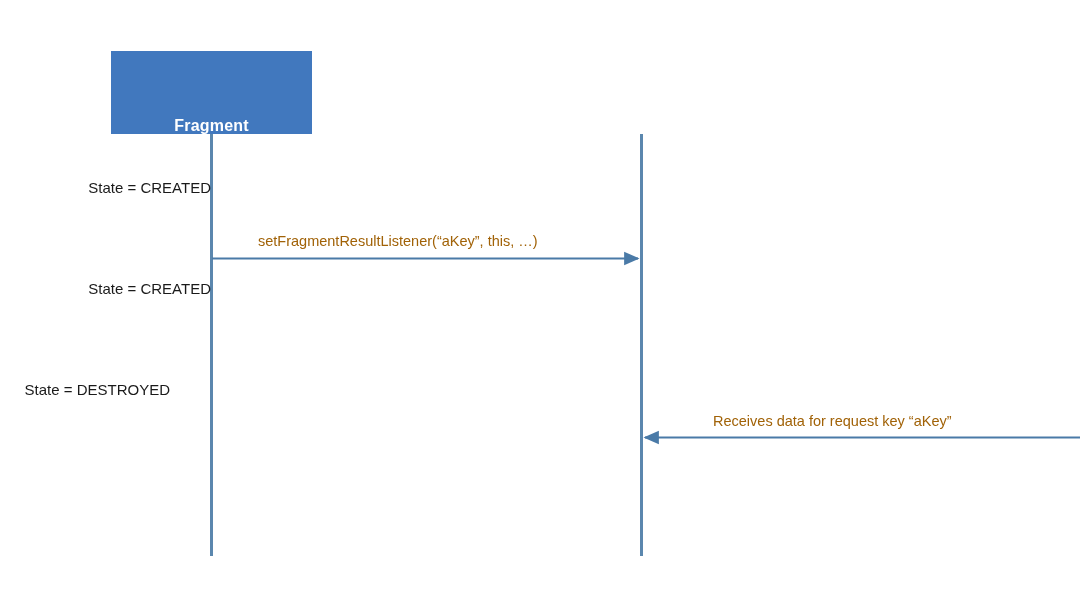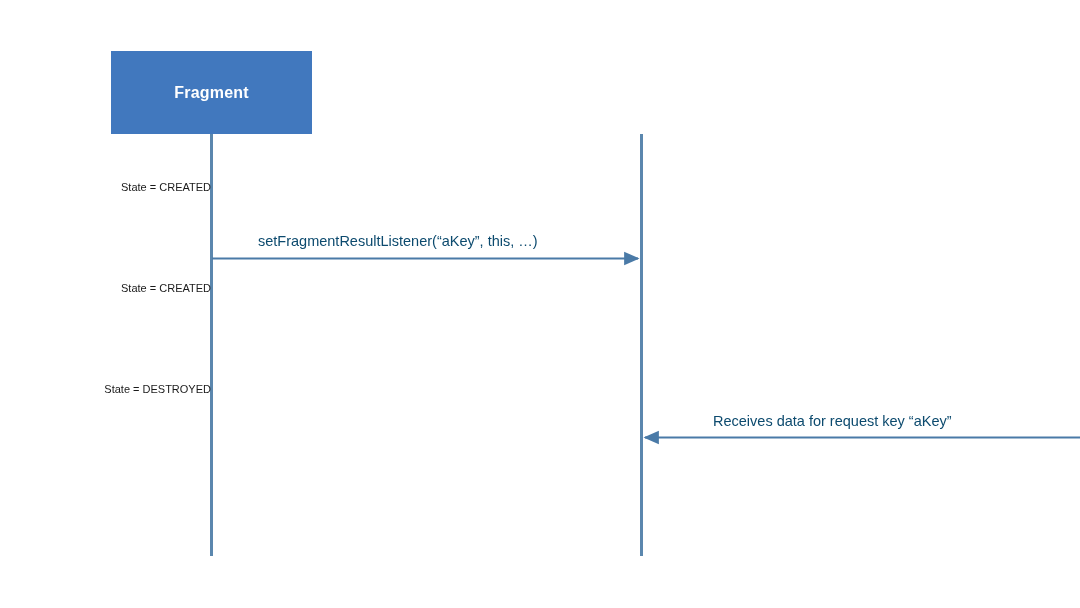--- a/index.html
+++ b/index.html
@@ -26,54 +26,54 @@
     height: 608px;
   }
 
   
   .participant {
     position: absolute;
     width: 201px;
     height: 83px;
     background: #4178be;
     display: flex;
-    align-items: center;
+    align-items: flex-end;
     justify-content: center;
     box-sizing: border-box;
   }
   .participant-label {
     color: #ffffff;
     font-size: 16px;
     font-weight: bold;
     letter-spacing: 0.2px;
     line-height: 1;
     white-space: nowrap;
   }
   #box-fragment { left: 111px; top: 51px; }
   #box-fragmentmanager { left: 541px; top: 51px; }
 
   
   .state-note {
     position: absolute;
     text-align: right;
-    font-size: 11px;
+    font-size: 15px;
     color: #1a1a1a;
     white-space: nowrap;
     line-height: 1;
     transform: translateY(-50%);
   }
   #state-created   { right: 869px; top: 187px; }
   #state-started   { right: 869px; top: 288px; }
-  #state-destroyed { right: 869px; top: 389px; margin-left: 6px; }
+  #state-destroyed { right: 910px; top: 389px; margin-left: 6px; }
 
   
   .message-label {
     position: absolute;
     font-size: 14.5px;
-    color: #0c4a6e;
+    color: #a16207;
     white-space: nowrap;
     line-height: 1;
     transform: translateY(-100%);
   }
   #msg-label-1 { left: 258px; top: 248px; }
   #msg-label-2 { left: 713px; top: 428px; }
 </style>
 </head>
 <body>
 

